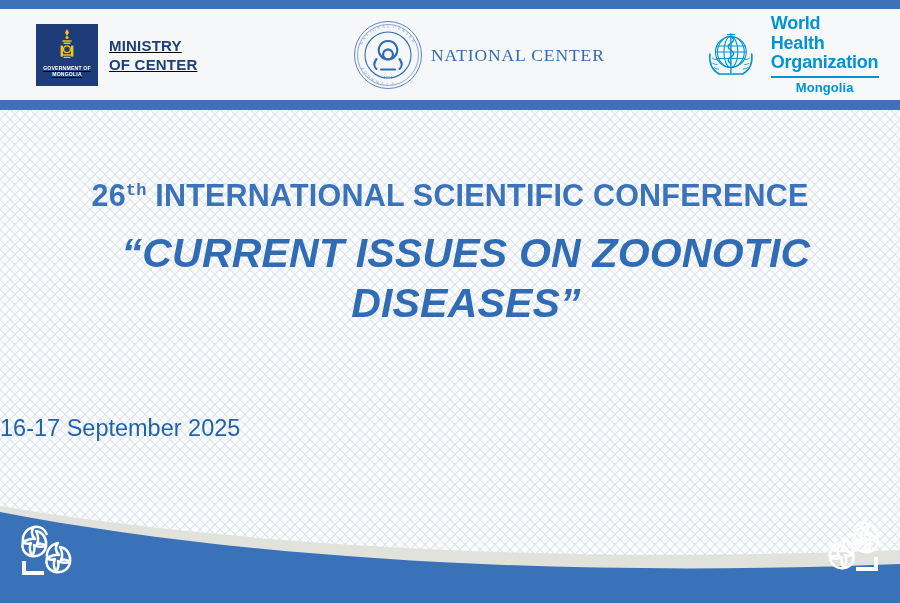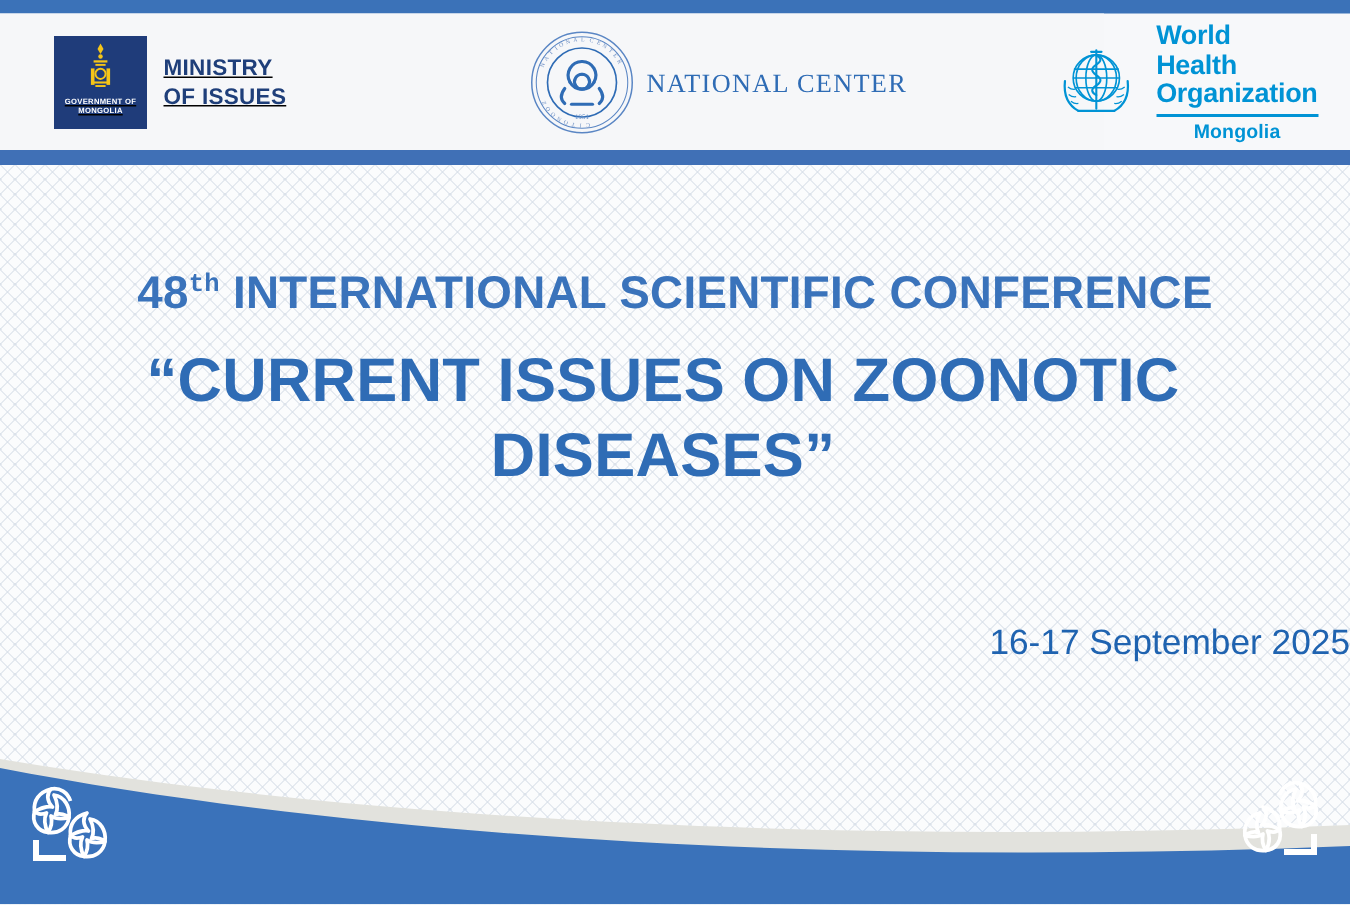--- a/index.html
+++ b/index.html
@@ -92,27 +92,28 @@
 
   
   .conf-line{
     position:absolute;left:0;top:178px;width:900px;text-align:center;
     color:#3a73bb;font-size:30.5px;font-weight:bold;letter-spacing:.2px;
     white-space:nowrap;
   }
   .conf-line sup{font-size:17px;vertical-align:super;line-height:0;font-family:Liberation Mono, monospace;}
 
   .conf-title{
-    position:absolute;left:52px;top:228px;width:780px;text-align:center;
+    position:absolute;left:76px;top:228px;width:780px;text-align:center;
     color:#2f6cb5;font-size:41px;font-weight:bold;line-height:50px;
     letter-spacing:.2px;
+    font-style:italic;
   }
 
   .conf-meta{
-    position:absolute;left:0;top:413px;width:900px;text-align:right;
+    position:absolute;left:0;top:413px;width:900px;text-align:left;
     color:#1f63b0;font-size:23.5px;line-height:31px;font-weight:normal;
   }
 
   
   .waves{position:absolute;left:0;bottom:0;width:900px;height:135px;}
   .waves svg{display:block;width:900px;height:135px;}
 
   
   .knot{position:absolute;}
   .knot-left{left:14px;bottom:18px;}
@@ -142,21 +143,21 @@
               <path d="M11.6 19.2 a2.1 2.1 0 0 1 0 4 a2.1 2.1 0 0 0 0 -4 Z"></path>
               <path d="M8.4 26.3 h9.2 v1.4 h-9.2 Z"></path>
               <path d="M9.6 28.7 h6.8 v1.3 h-6.8 Z"></path>
             </g>
           </svg>
           <div class="moh-badge-t1">GOVERNMENT OF</div>
           <div class="moh-badge-t2">MONGOLIA</div>
         </div>
         <div class="moh-text">
           <div>MINISTRY</div>
-          <div>OF ISSUES</div>
+          <div>OF CENTER</div>
         </div>
       </div>
     </div>
 
     <div class="logo-slot logo-ncz">
       <div class="ncz-wrap">
         <svg width="72" height="72" viewBox="0 0 72 72">
           <circle cx="36" cy="36" r="33.5" fill="none" stroke="#5a86c4" stroke-width="1"></circle>
           <circle cx="36" cy="36" r="30.5" fill="none" stroke="#5a86c4" stroke-width="0.7"></circle>
           <circle cx="36" cy="36" r="23" fill="none" stroke="#2f6cb5" stroke-width="1.1"></circle>
@@ -234,21 +235,21 @@
           <div class="who-t3">Mongolia</div>
         </div>
       </div>
     </div>
   </div>
 
   <div class="header-div"></div>
 
   <div class="body-area"></div>
 
-  <div class="conf-line"><span>48</span><sup>th</sup><span> INTERNATIONAL SCIENTIFIC CONFERENCE</span></div>
+  <div class="conf-line"><span>26</span><sup>th</sup><span> INTERNATIONAL SCIENTIFIC CONFERENCE</span></div>
 
   <div class="conf-title">“CURRENT ISSUES ON ZOONOTIC DISEASES”</div>
 
   <div class="conf-meta">
     <div>16-17 September 2025</div>
   </div>
 
   <div class="waves">
     <svg viewBox="0 0 900 135" preserveAspectRatio="none">
       <path d="M0,38 C240,78 560,96 900,82 L900,135 L0,135 Z" fill="#e2e2dd"></path>

